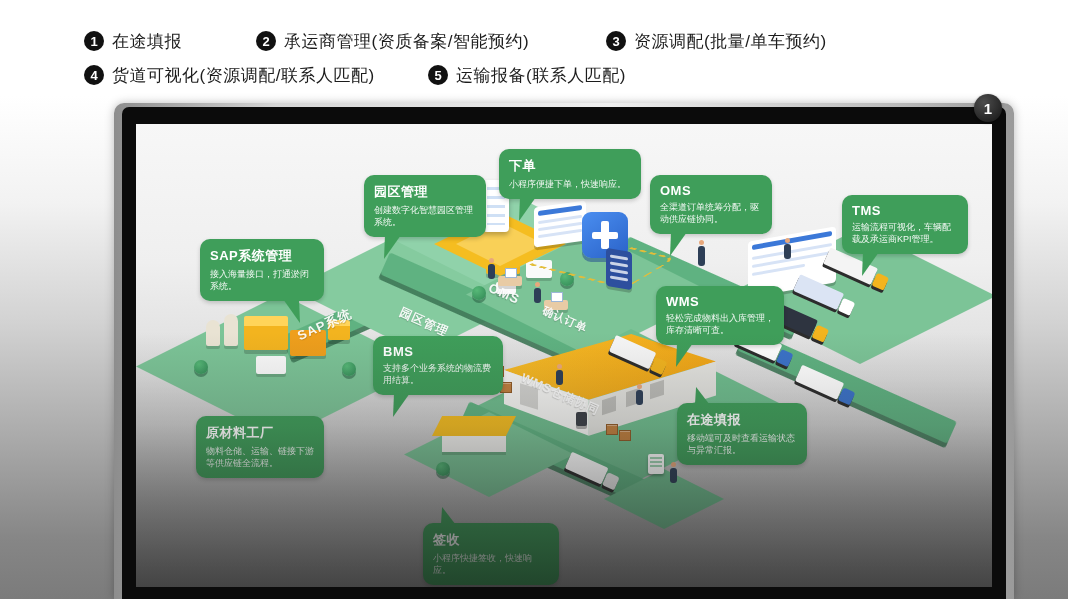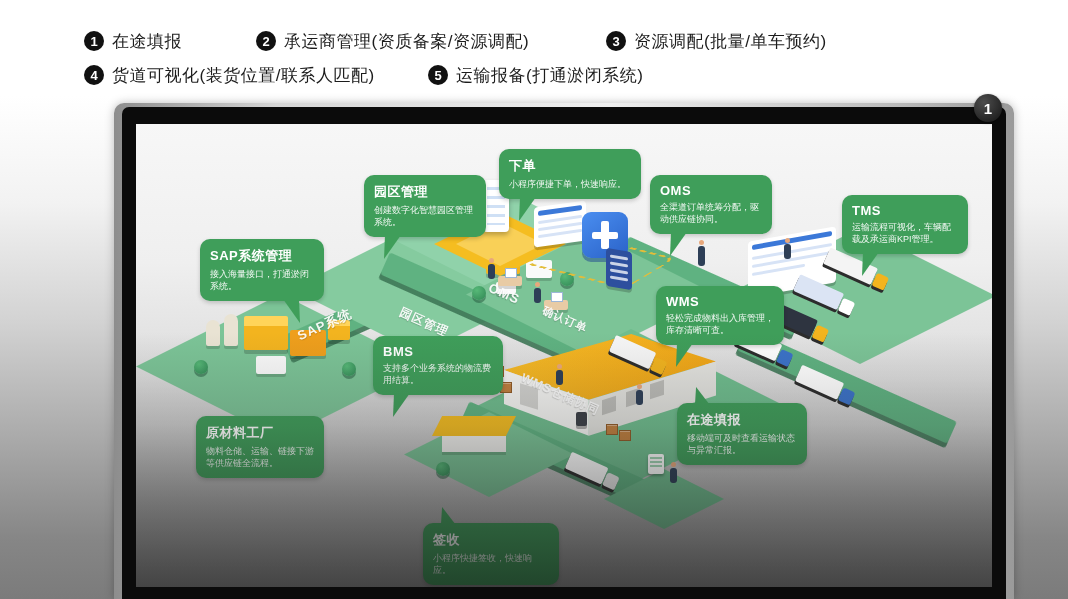--- a/index.html
+++ b/index.html
@@ -152,33 +152,33 @@
 <body>
 
 <div class="page">
 
   <div class="lg-item lg1">
     <span class="lg-num">1</span>
     <span class="lg-text">在途填报</span>
   </div>
   <div class="lg-item lg2">
     <span class="lg-num">2</span>
-    <span class="lg-text">承运商管理(资质备案/资源调配)</span>
+    <span class="lg-text">承运商管理(资质备案/智能预约)</span>
   </div>
   <div class="lg-item lg3">
     <span class="lg-num">3</span>
     <span class="lg-text">资源调配(批量/单车预约)</span>
   </div>
   <div class="lg-item lg4">
     <span class="lg-num">4</span>
-    <span class="lg-text">货道可视化(装货位置/联系人匹配)</span>
+    <span class="lg-text">货道可视化(资源调配/联系人匹配)</span>
   </div>
   <div class="lg-item lg5">
     <span class="lg-num">5</span>
-    <span class="lg-text">运输报备(打通淤闭系统)</span>
+    <span class="lg-text">运输报备(联系人匹配)</span>
   </div>
 
   <div class="monitor-rim">
     <div class="monitor-bezel">
       <div class="screen">
 
         <div class="illu">
 
           <div class="dia plat p-factory"></div>
           <div class="road r-sap"></div>

